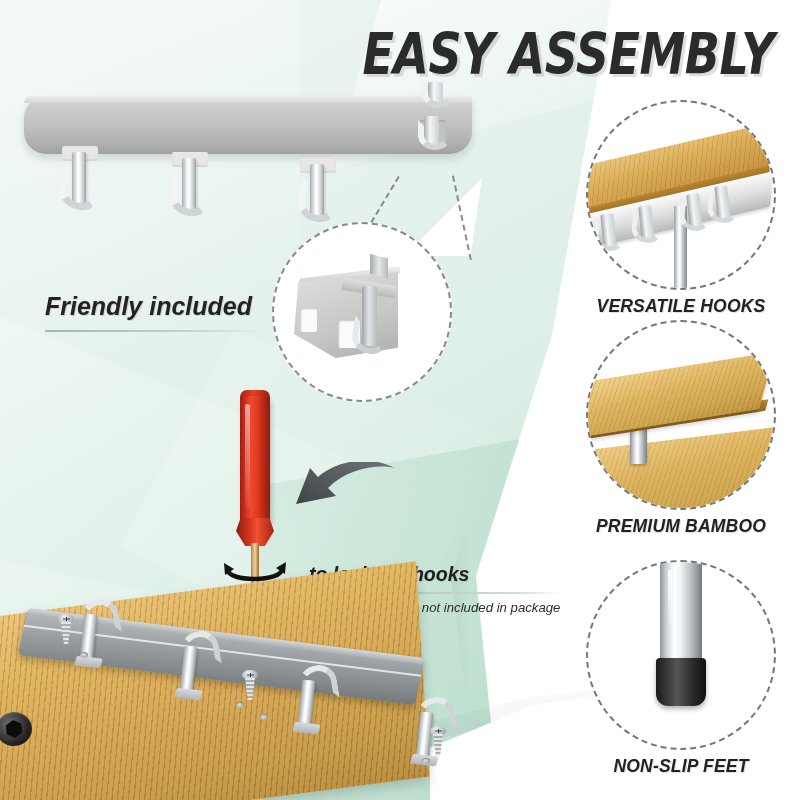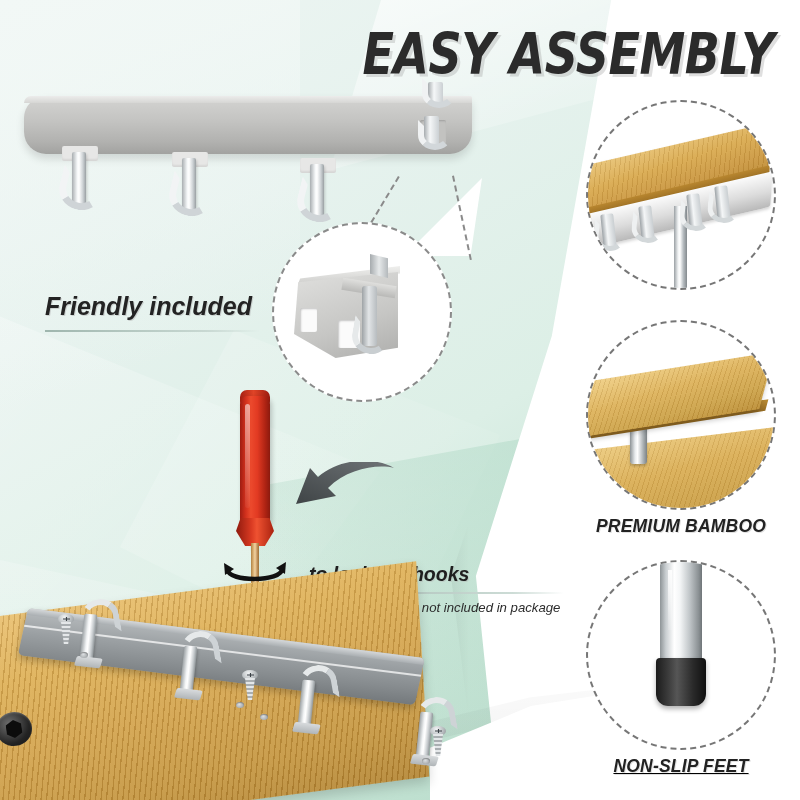--- a/index.html
+++ b/index.html
@@ -64,21 +64,21 @@
   .screwtext .sub{margin-top:6px;font-size:13.2px;font-style:italic;color:#2c2c2c;white-space:nowrap;}
 
   
   .feature{position:absolute;left:578px;width:206px;text-align:center;}
   .feature .circ{position:relative;width:186px;height:186px;margin:0 auto;border-radius:50%;
     border:2px dashed #767676;background:#fff;overflow:hidden;}
   .feature .cap{margin-top:6px;font-size:17.5px;font-weight:bold;font-style:italic;color:#222;
     letter-spacing:.2px;text-shadow:1px 1px 0 rgba(180,180,180,.42);white-space:nowrap;}
   #feat-hooks{top:100px;}
   #feat-bamboo{top:320px;}
-  #feat-feet{top:560px;text-decoration:underline;}
+  #feat-feet{top:560px;}
 
   
   .i1-board{position:absolute;left:-16px;top:44px;width:200px;height:52px;
     background:linear-gradient(175deg,#e8c478 0%,#d8a94f 38%,#c99640 70%,#b8862f 100%);
     transform:rotate(-13deg) skewX(-17deg);
     box-shadow:0 3px 4px rgba(0,0,0,.18);}
   .i1-board .grain{position:absolute;inset:0;opacity:.42;
     background:repeating-linear-gradient(92deg,rgba(120,78,20,.30) 0 1px,rgba(255,232,186,.22) 1px 5px);}
   .i1-board-edge{position:absolute;left:-16px;top:86px;width:200px;height:12px;
     background:linear-gradient(180deg,#b8862f,#8f6520);transform:rotate(-13deg) skewX(-17deg);}
@@ -372,20 +372,21 @@
           <div class="grain"></div>
         </div>
       <div class="i1-board-edge"></div>
       <div class="i1-rail"></div>
       <div class="i1-post"></div>
       <div class="i1-hook" style="left:14px;top:112px;transform:rotate(-6deg);"></div>
       <div class="i1-hook" style="left:52px;top:104px;transform:rotate(-6deg);"></div>
       <div class="i1-hook" style="left:100px;top:92px;transform:rotate(-6deg);"></div>
       <div class="i1-hook" style="left:128px;top:84px;transform:rotate(-6deg);"></div>
     </div>
+    <div class="cap">VERSATILE HOOKS</div>
   </div>
 
   <div class="feature" id="feat-bamboo">
     <div class="circ">
       <div class="i2-bot">
           <div class="grain"></div>
         </div>
       <div class="i2-post"></div>
       <div class="i2-topedge"></div>
       <div class="i2-top">

